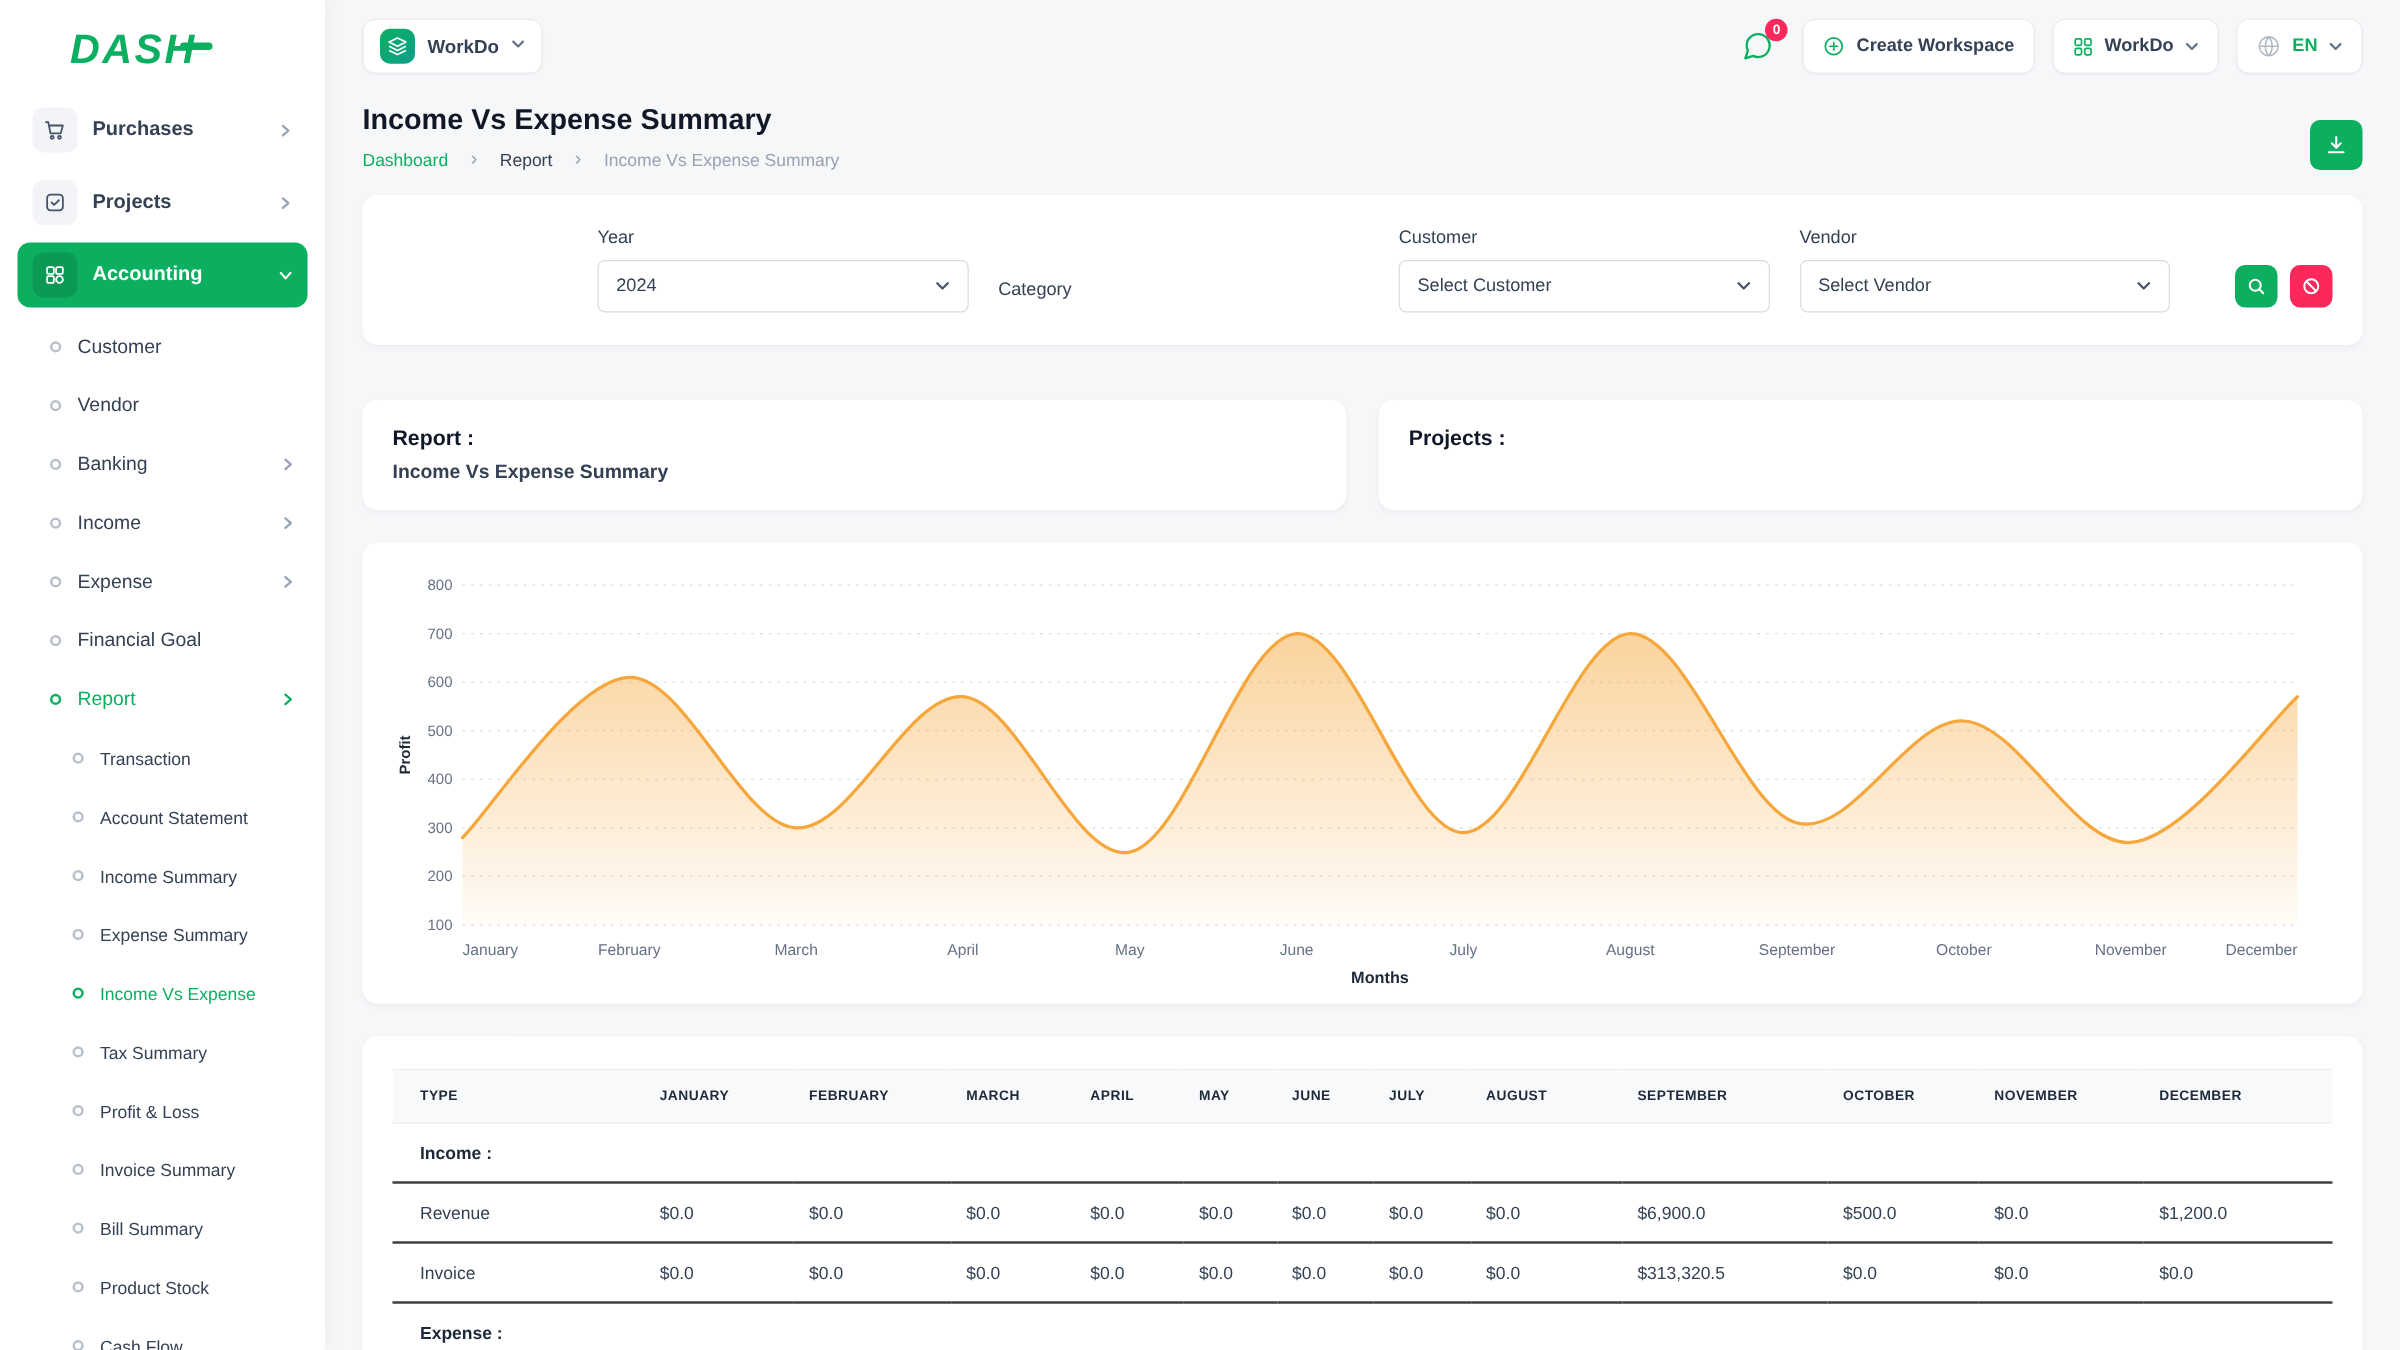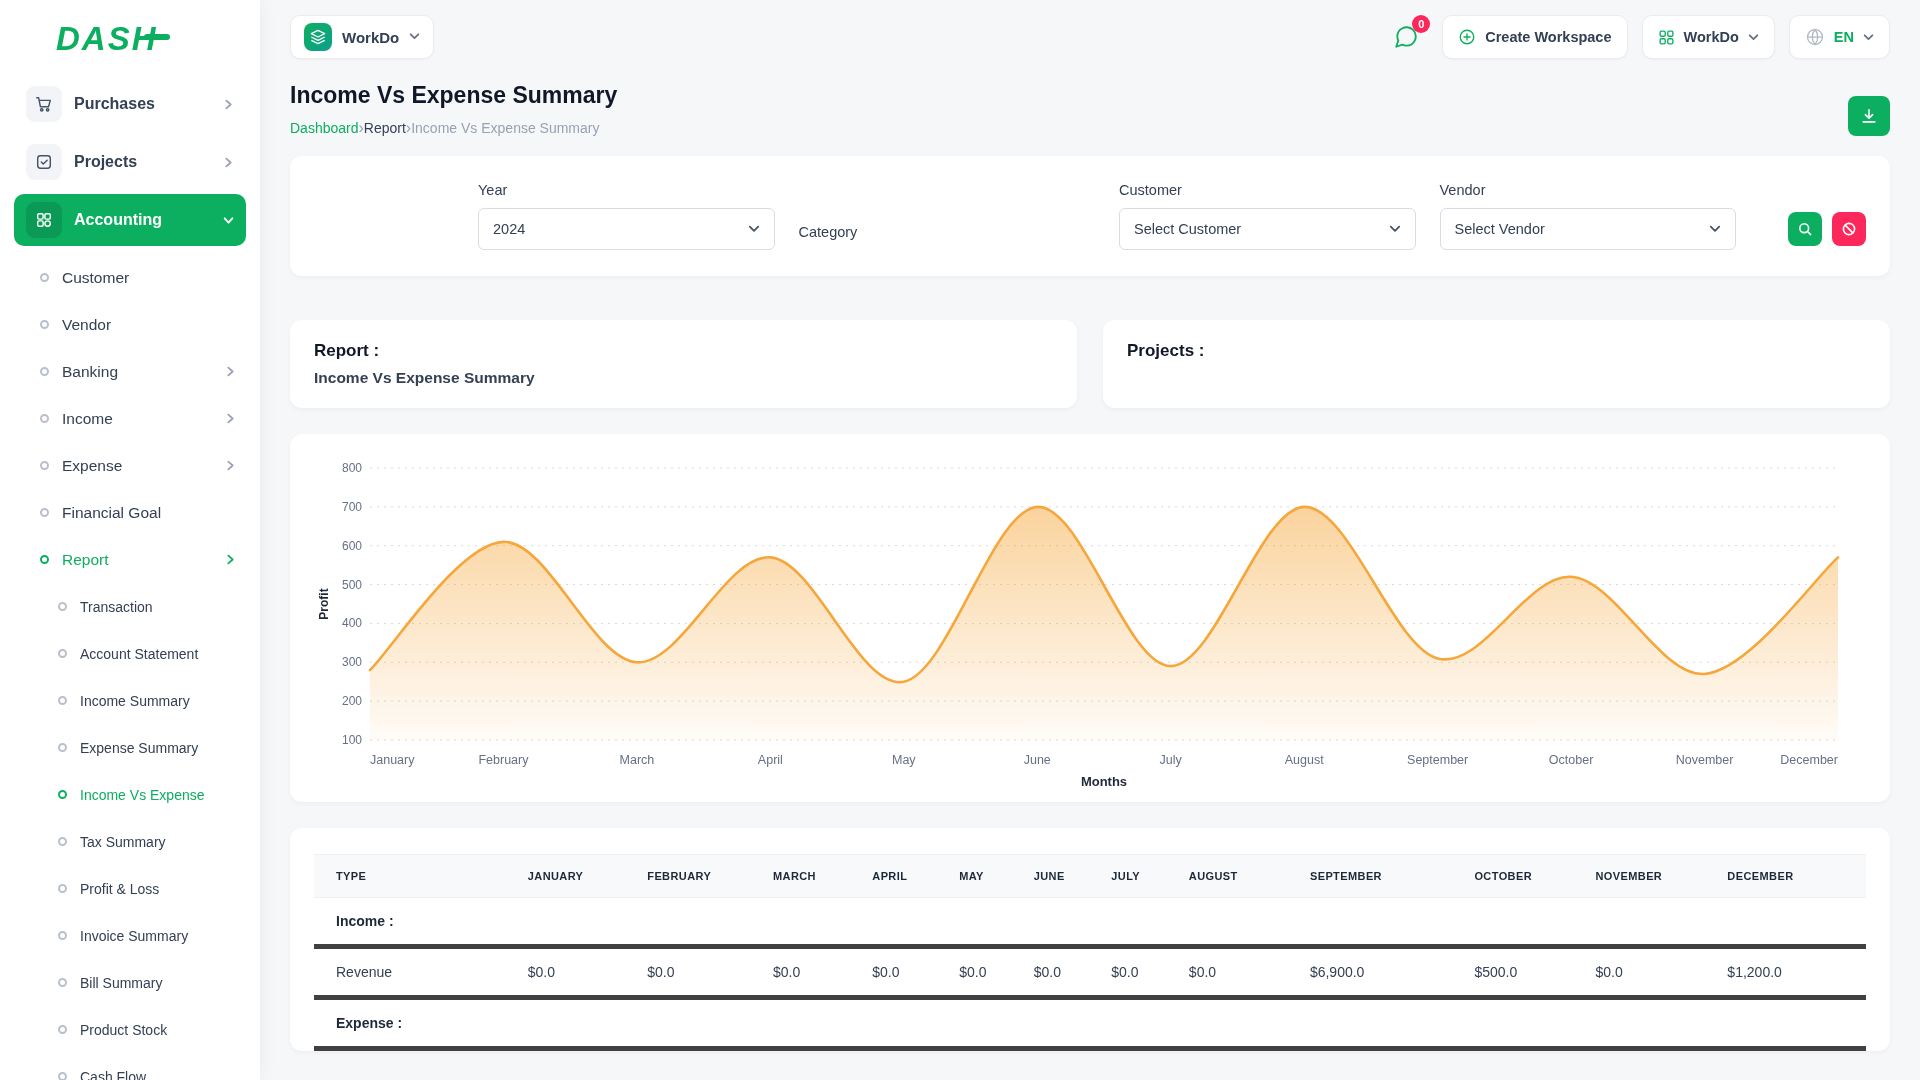--- a/index.html
+++ b/index.html
@@ -37,21 +37,21 @@
   .top-right{margin-left:auto;display:flex;align-items:center;gap:14px}
   .chat-btn{position:relative;width:44px;height:44px;display:flex;align-items:center;justify-content:center;background:transparent;border:none;cursor:pointer}
   .badge{position:absolute;top:0;right:-2px;min-width:18px;height:18px;border-radius:9px;background:#fc275a;color:#fff;font-size:11px;font-weight:700;display:flex;align-items:center;justify-content:center;padding:0 4px}
   .pill{display:flex;align-items:center;gap:9px;background:#fff;border:1px solid #ececf0;border-radius:10px;padding:0 15px;height:44px;cursor:pointer;font-size:14.5px;color:#344054;font-weight:600;box-shadow:0 1px 2px rgba(16,24,40,.04)}
   .pill .lang{color:#0caf60;font-weight:700}
   .pill .chev{display:flex;color:#667085}
 
   .content{flex:1;padding:8px 30px 0 30px;overflow:hidden}
   .page-head{display:flex;align-items:flex-start}
   .page-title{font-size:23px;font-weight:700;color:#101828}
-  .breadcrumb{display:flex;align-items:center;gap:0;margin-top:11px;font-size:14px}
+  .breadcrumb{display:flex;align-items:center;gap:18px;margin-top:11px;font-size:14px}
   .breadcrumb .link{color:#0caf60;cursor:pointer}
   .breadcrumb .sep{color:#98a2b3;font-size:16px;line-height:1}
   .breadcrumb .mid{color:#344054;cursor:pointer}
   .breadcrumb .current{color:#98a2b3}
   .download-btn{margin-left:auto;margin-top:14px;width:42px;height:40px;border-radius:8px;background:#0caf60;display:flex;align-items:center;justify-content:center;border:none;cursor:pointer}
 
   .card{background:#fff;border-radius:12px;box-shadow:0 2px 5px rgba(16,24,40,.04)}
   .filter-card{margin-top:20px;padding:26px 24px;display:flex;align-items:flex-end}
   .fgroup{width:300px;margin-right:24px}
   .fgroup:first-of-type{margin-left:164px}
@@ -67,21 +67,21 @@
   .summary-card{flex:1;padding:21px 24px}
   .s-label{font-size:17px;font-weight:700;color:#101828}
   .s-value{font-size:15.5px;font-weight:700;color:#344054;margin-top:8px}
 
   .chart-card{margin-top:26px;padding:18px 24px 6px}
 
   .table-card{margin-top:26px;padding:26px 24px 0}
   table{width:100%;border-collapse:collapse;font-size:14px;table-layout:fixed}
   thead th{background:#f8f9fb;text-transform:uppercase;font-size:11px;letter-spacing:.4px;color:#1d2939;font-weight:700;text-align:left;padding:15px 12px;border-top:1px solid #eceef2;border-bottom:1px solid #eceef2;white-space:nowrap;overflow:hidden}
   thead th:first-child{padding-left:22px}
-  tbody td{padding:15px 12px;color:#344054;border-bottom:5px solid #404040;white-space:nowrap;overflow:hidden}
+  tbody td{padding:15px 12px;color:#344054;border-bottom:2px solid #404040;white-space:nowrap;overflow:hidden}
   tbody tr.section-row td{font-weight:700;color:#1d2939;padding-left:22px}
   tbody td.type-cell{padding-left:22px}
 </style>
 </head>
 <body>
 
 <aside class="sidebar">
   <div class="logo">
     <span class="logo-text">DASH</span>
     <span class="logo-dash"></span>
@@ -476,20 +476,35 @@
               <td>$0.0</td>
               <td>$0.0</td>
               <td>$0.0</td>
               <td>$0.0</td>
               <td>$0.0</td>
               <td>$6,900.0</td>
               <td>$500.0</td>
               <td>$0.0</td>
               <td>$1,200.0</td>
             </tr>
+            <tr class="data-row">
+              <td class="type-cell">Invoice</td>
+              <td>$0.0</td>
+              <td>$0.0</td>
+              <td>$0.0</td>
+              <td>$0.0</td>
+              <td>$0.0</td>
+              <td>$0.0</td>
+              <td>$0.0</td>
+              <td>$0.0</td>
+              <td>$313,320.5</td>
+              <td>$0.0</td>
+              <td>$0.0</td>
+              <td>$0.0</td>
+            </tr>
             <tr class="section-row">
               <td colspan="13">Expense :</td>
             </tr>
           </tbody>
       </table>
     </div>
 
   </div>
 </div>
 

